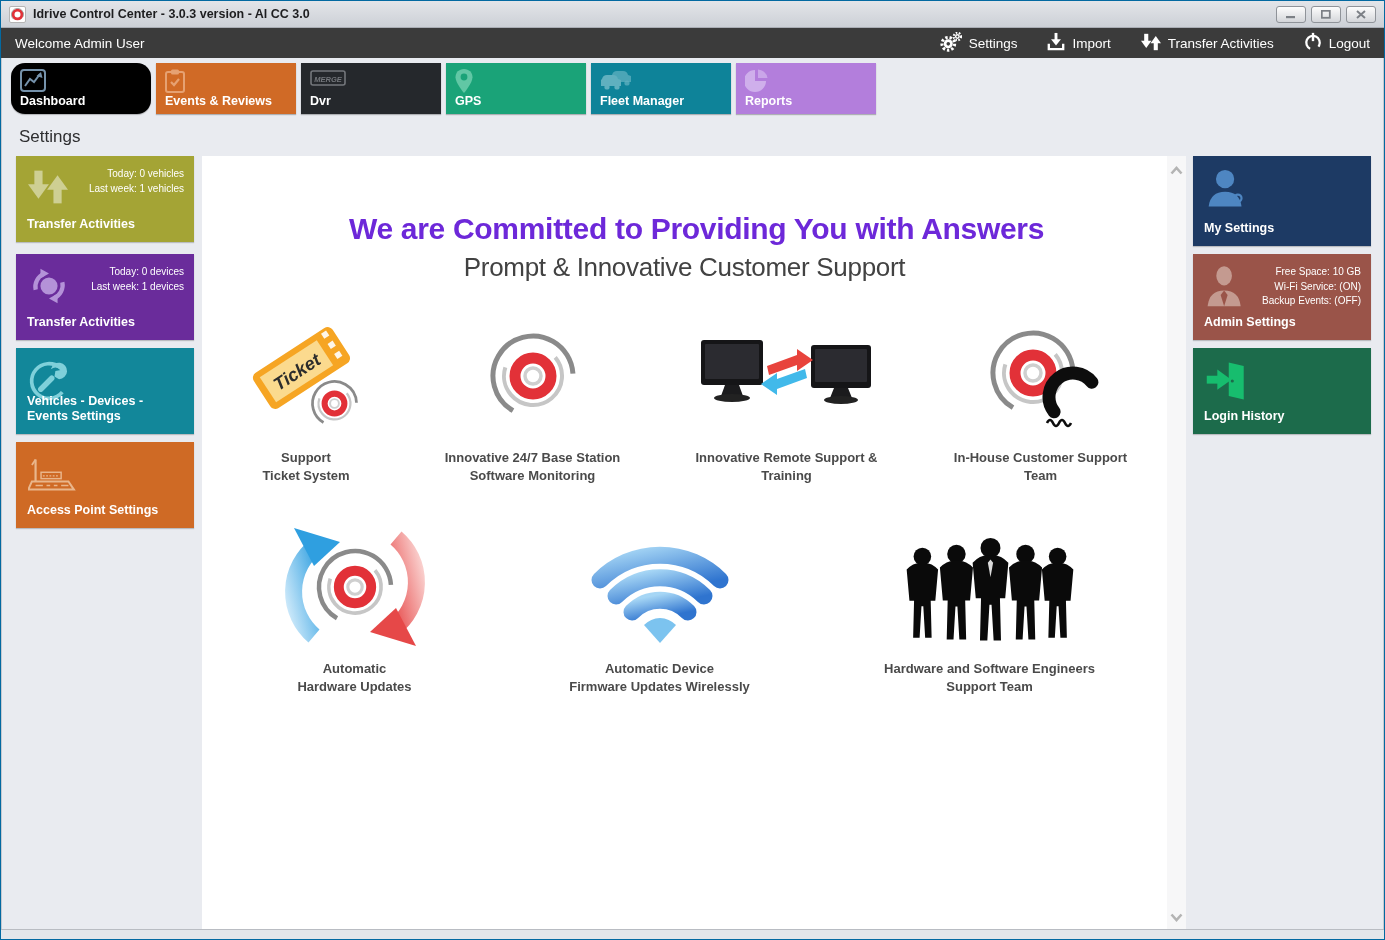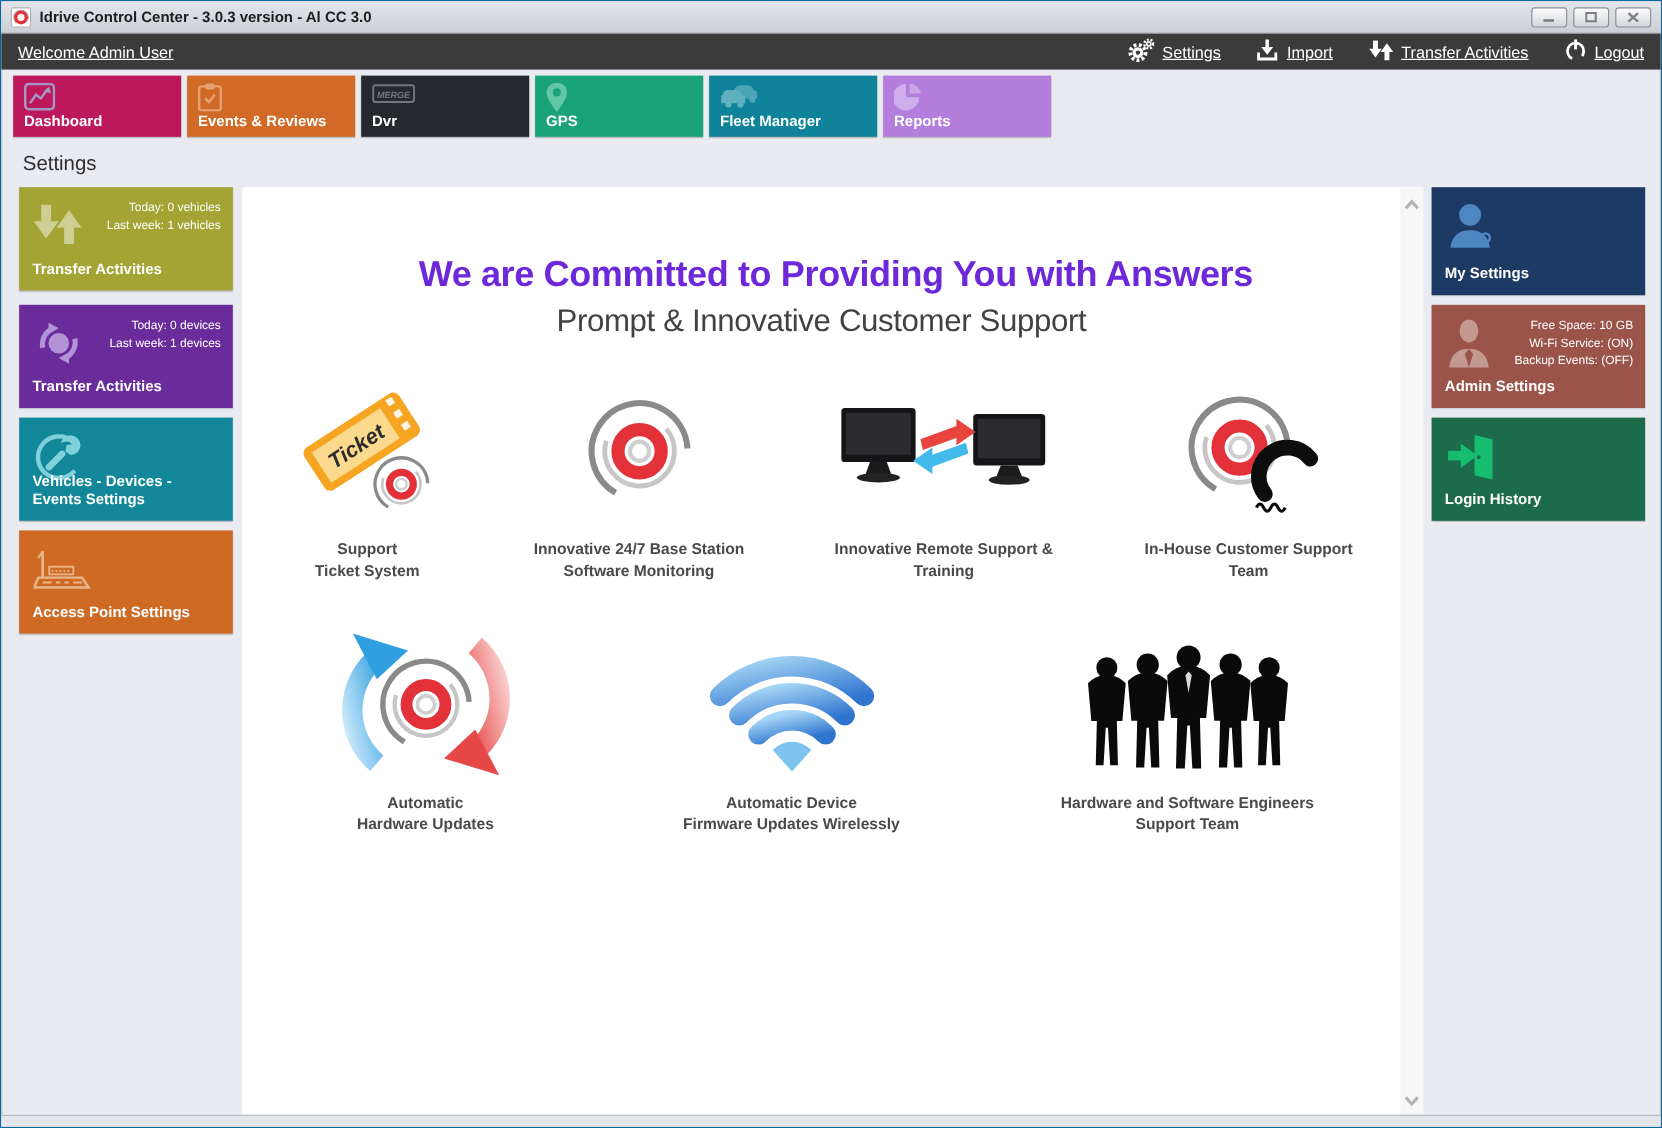--- a/index.html
+++ b/index.html
@@ -7,21 +7,21 @@
   .window { position:absolute; inset:0; background:#e9ebf0; border:1px solid #0369a1; outline:1px solid #c6c9cf; outline-offset:-2px; overflow:hidden; }
 
   
   .titlebar { position:absolute; left:0; top:0; right:0; height:27px; background:linear-gradient(#e3e5e9,#ccd0d6); border-bottom:1px solid #a9adb4; display:flex; align-items:center; padding:0 8px; }
   .app-logo { width:17px; height:17px; background:#fff; border:1px solid #b5b5b5; border-radius:2px; display:flex; align-items:center; justify-content:center; margin-right:7px; }
   .title-text { font-size:12.5px; font-weight:bold; color:#1d1d1f; }
   .win-controls { margin-left:auto; display:flex; gap:5px; }
   .win-btn { width:30px; height:17px; border:1px solid #8f9399; border-radius:3px; background:linear-gradient(#fdfdfd,#d4d6da); display:flex; align-items:center; justify-content:center; cursor:default; }
 
   
-  .topbar { position:absolute; left:0; top:27px; right:0; height:30px; background:#3b3b3b; display:flex; align-items:center; color:#fff; padding:0 14px;text-decoration:underline; }
+  .topbar { position:absolute; left:0; top:27px; right:0; height:30px; background:#3b3b3b; display:flex; align-items:center; color:#fff; padding:0 14px; }
   .welcome { font-size:13.5px; }
   .topbar-actions { margin-left:auto; display:flex; align-items:center; gap:30px; }
   .hact { display:flex; align-items:center; gap:7px; font-size:13.5px; cursor:default; }
 
   
   .navrow { position:absolute; left:10px; top:62px; display:flex; gap:5px; }
   .tile { width:140px; height:51px; position:relative; box-shadow:0 1px 1px rgba(0,0,0,.25); }
   .tile-icon { position:absolute; left:9px; top:6px; opacity:.75; }
   .tile-label { position:absolute; left:9px; bottom:6px; color:#fff; font-weight:bold; font-size:12.5px; }
 
@@ -124,21 +124,21 @@
         <span><svg width="18" height="19" viewBox="0 0 24 25">
               <circle cx="12" cy="14" r="9" fill="none" stroke="#fff" stroke-width="3" stroke-dasharray="44 13" transform="rotate(115 12 14)"></circle>
               <rect x="10.4" y="1" width="3.2" height="11" fill="#fff"></rect>
             </svg></span>
         <span>Logout</span>
       </span>
     </span>
   </div>
 
   <div class="navrow">
-    <div class="tile" style="background-color: #be185d;">
+    <div class="tile" style="background-color: #000000; border-radius: 14px;">
       <span class="tile-icon"><svg width="26" height="24" viewBox="0 0 26 24">
             <rect x="1" y="1" width="24" height="21" rx="3" fill="none" stroke="#9cc3e4" stroke-width="2"></rect>
             <path d="M5,17 L10,10 L14,13 L20,5" fill="none" stroke="#9cc3e4" stroke-width="2"></path>
             <polygon points="21,3 22.5,9 16.5,7" fill="#9cc3e4"></polygon>
           </svg></span>
       <span class="tile-label">Dashboard</span>
     </div>
     <div class="tile" style="background-color: rgb(208, 106, 38);">
       <span class="tile-icon"><svg width="20" height="24" viewBox="0 0 20 24">
             <rect x="1" y="3" width="18" height="20" rx="2" fill="none" stroke="#eeb48c" stroke-width="2"></rect>

